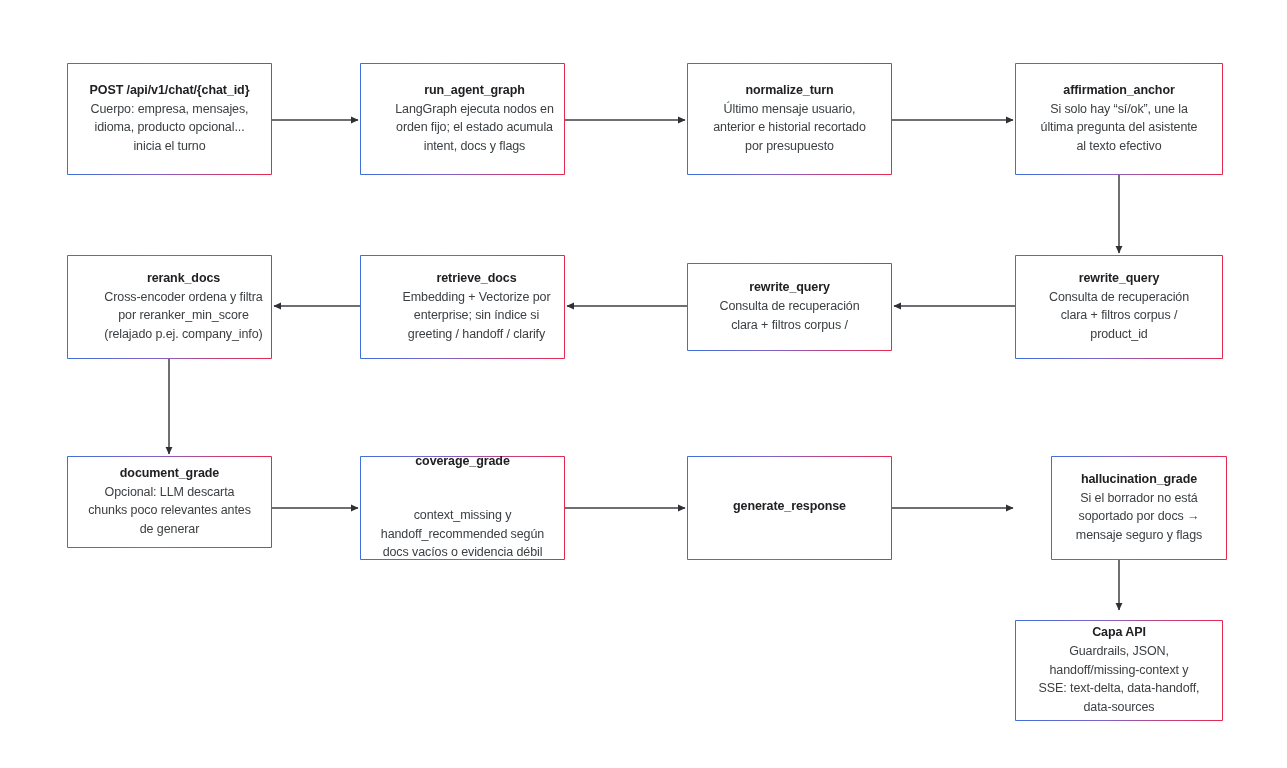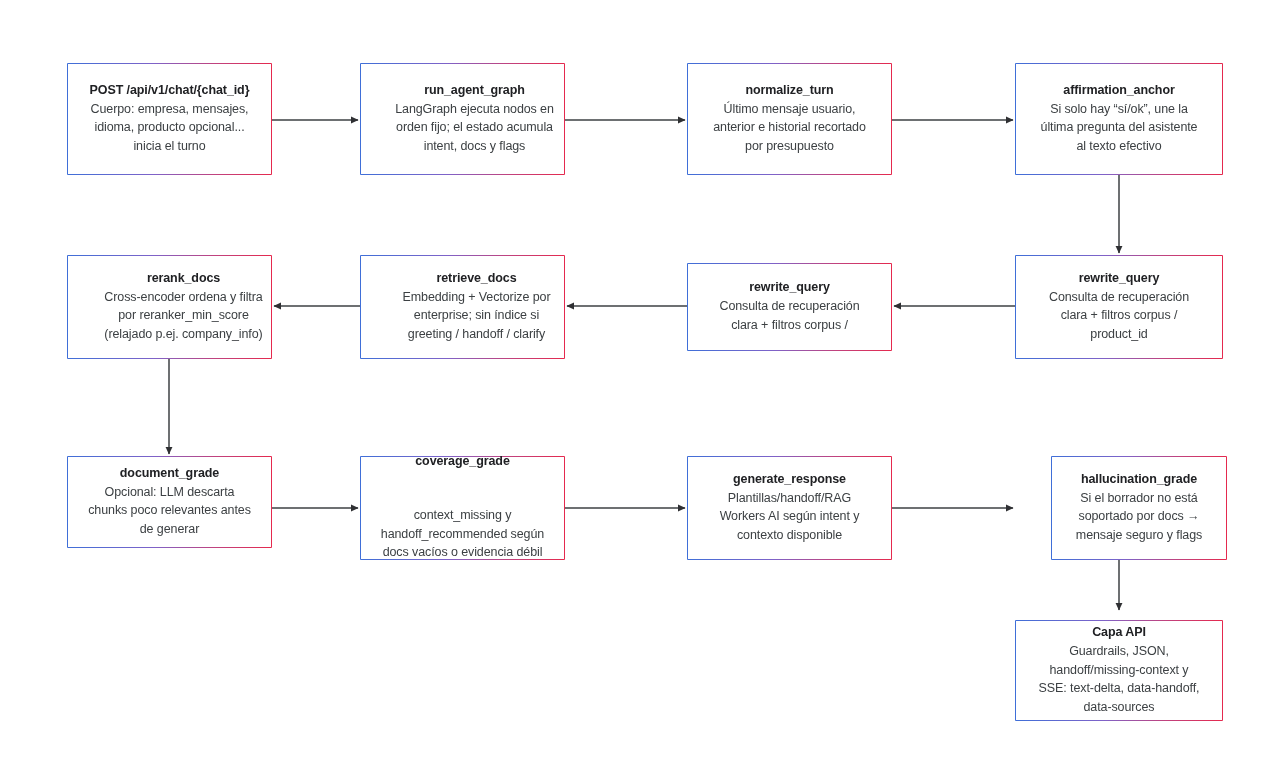--- a/index.html
+++ b/index.html
@@ -146,23 +146,20 @@
 de generar</div>
       </div>
       <div class="node" style="left: 360px; top: 456px; width: 205px; height: 104px; gap: 35px;">
         <div class="node-title">coverage_grade</div>
         <div class="node-desc">context_missing y
 handoff_recommended según
 docs vacíos o evidencia débil</div>
       </div>
       <div class="node" style="left: 687px; top: 456px; width: 205px; height: 104px; justify-content: center;">
         <div class="node-title">generate_response</div>
-        <div class="node-desc">Plantillas/handoff/RAG
-Workers AI según intent y
-contexto disponible</div>
       </div>
       <div class="node" style="left: 1015px; top: 456px; width: 176px; height: 104px; margin-left: 36px;">
         <div class="node-title">hallucination_grade</div>
         <div class="node-desc">Si el borrador no está
 soportado por docs →
 mensaje seguro y flags</div>
       </div>
       <div class="node" style="left: 1015px; top: 620px; width: 208px; height: 101px;">
         <div class="node-title">Capa API</div>
         <div class="node-desc">Guardrails, JSON,

